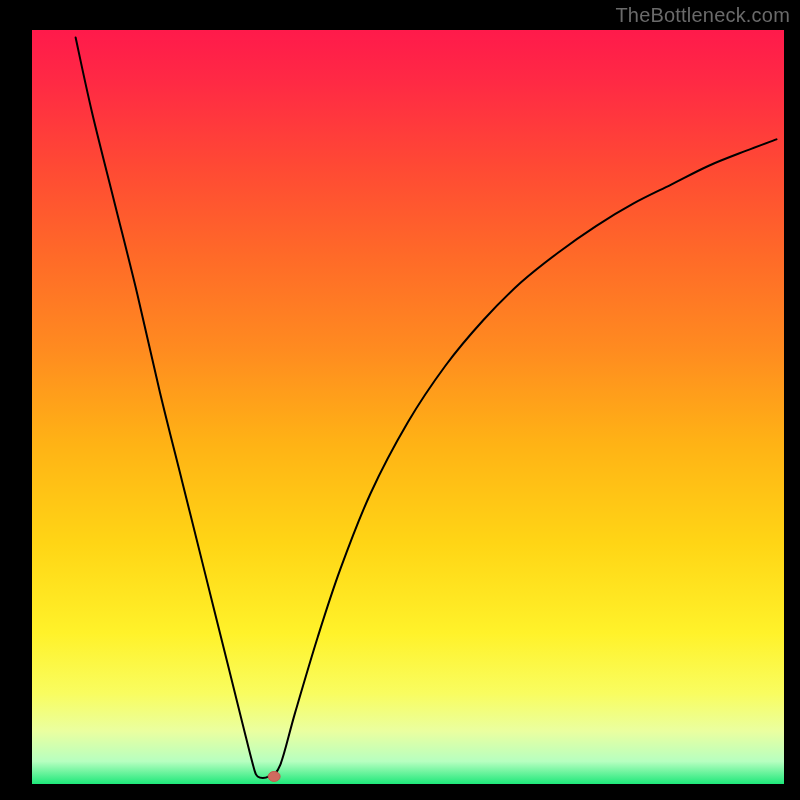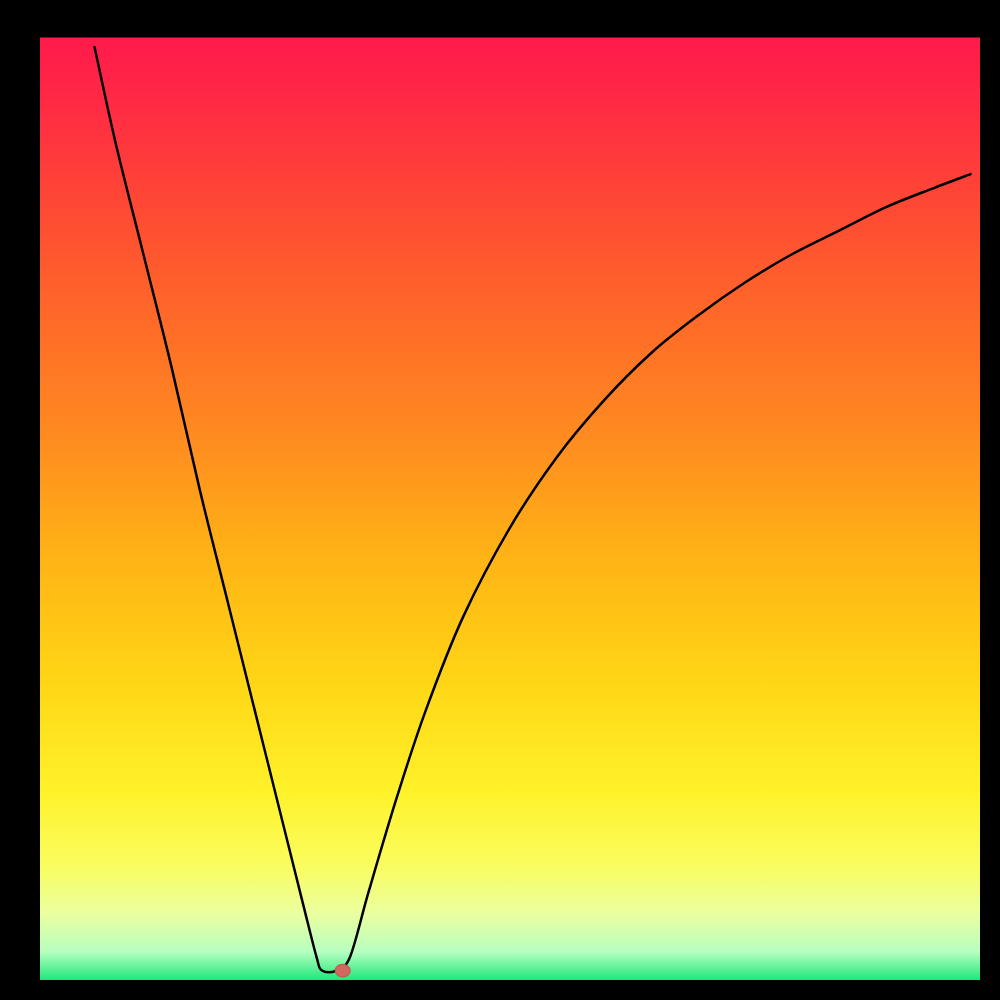--- a/index.html
+++ b/index.html
@@ -45,20 +45,21 @@
   .marker {
     fill: #d06a5f;
     stroke: #c45a4e;
     stroke-width: 1;
   }
 </style>
 </head>
 <body>
 
 <div class="frame">
+  <div class="watermark">TheBottleneck.com</div>
   <svg id="chart-svg" width="800" height="800" viewBox="0 0 800 800">
     <defs>
       <linearGradient id="bg-grad" x1="0" y1="0" x2="0" y2="1">
           <stop offset="0%" stop-color="#ff1a4b"></stop>
           <stop offset="7.000000000000001%" stop-color="#ff2a44"></stop>
           <stop offset="18%" stop-color="#ff4934"></stop>
           <stop offset="30%" stop-color="#ff6a28"></stop>
           <stop offset="42%" stop-color="#ff8a20"></stop>
           <stop offset="55.00000000000001%" stop-color="#ffb315"></stop>
           <stop offset="68%" stop-color="#ffd515"></stop>

